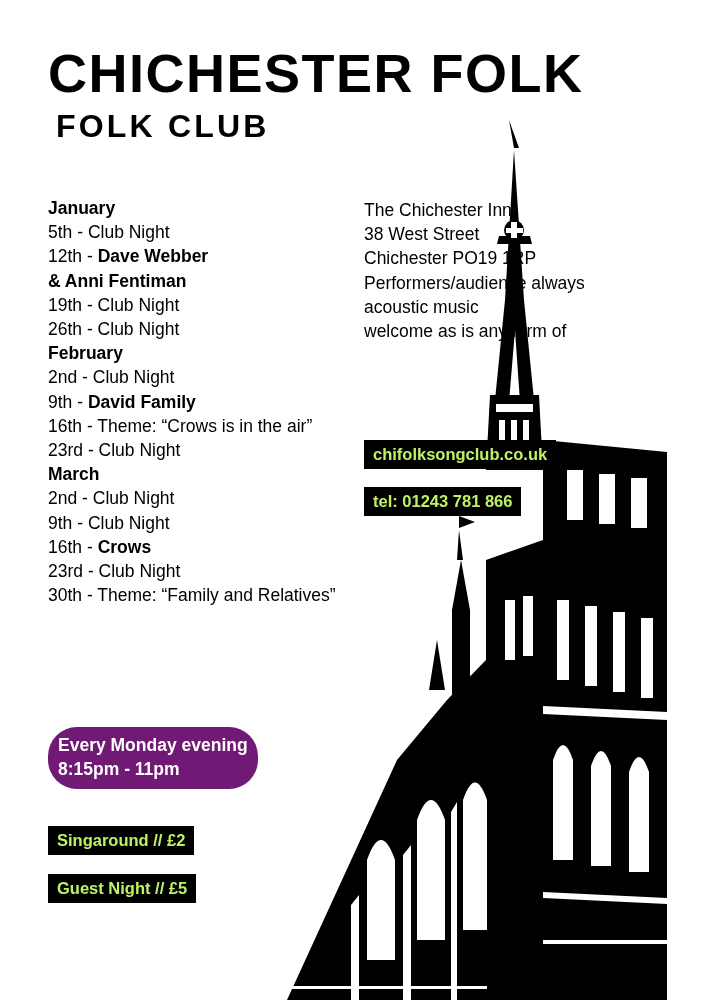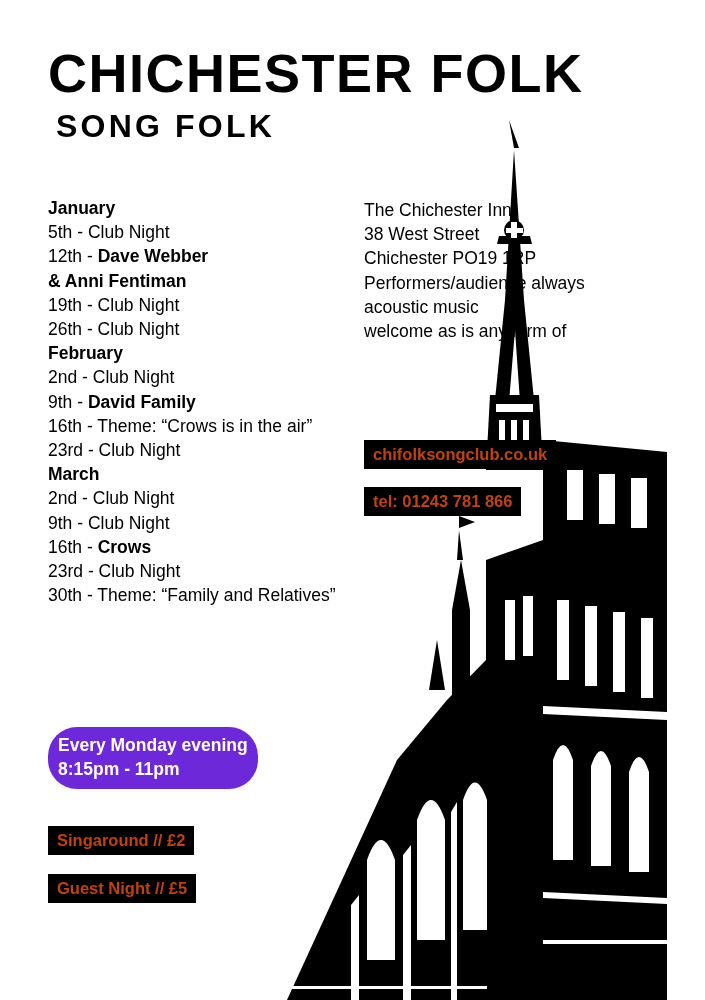--- a/index.html
+++ b/index.html
@@ -73,21 +73,21 @@
   .venue .line {
     font-size: 17.5px;
     line-height: 24.2px;
   }
   .venue .blurb {
   }
 
   .tagbox {
     display: inline-block;
     background: #000000;
-    color: #c2410c;
+    color: #bef264;
     font-size: 16.5px;
     font-weight: bold;
     padding: 5px 9px 6px 9px;
     line-height: 1.1;
   }
   .web-tag {
     position: absolute;
     left: 364px;
     top: 440px;
     z-index: 6;
@@ -98,21 +98,21 @@
     top: 487px;
     z-index: 6;
   }
 
   
   .time-tag {
     position: absolute;
     left: 48px;
     top: 727px;
     z-index: 6;
-    background: #6d28d9;
+    background: #701a75;
     color: #ffffff;
     padding: 6px 10px 8px 10px;
     border-radius: 29px;
   }
   .time-tag .l1 {
     font-size: 17.5px;
     font-weight: bold;
     line-height: 24px;
   }
   .time-tag .l2 {
@@ -205,21 +205,21 @@
         <path d="M182 690 L190 640 L198 690 Z"></path>
 
         <rect x="296" y="940" width="124" height="4" fill="#ffffff"></rect>
         <rect x="40" y="986" width="200" height="3" fill="#ffffff"></rect>
       </g>
     </svg>
   </div>
 
   <div class="header">
     <div class="title-main">CHICHESTER FOLK</div>
-    <div class="title-sub">SONG FOLK</div>
+    <div class="title-sub">FOLK CLUB</div>
   </div>
 
   <div class="dates">
     <div class="line month">January</div>
     <div class="line">5th - Club Night</div>
     <div class="line"><span>12th - </span><b>Dave Webber</b></div>
     <div class="line"><b>&amp; Anni Fentiman</b></div>
     <div class="line">19th - Club Night</div>
     <div class="line">26th - Club Night</div>
 

